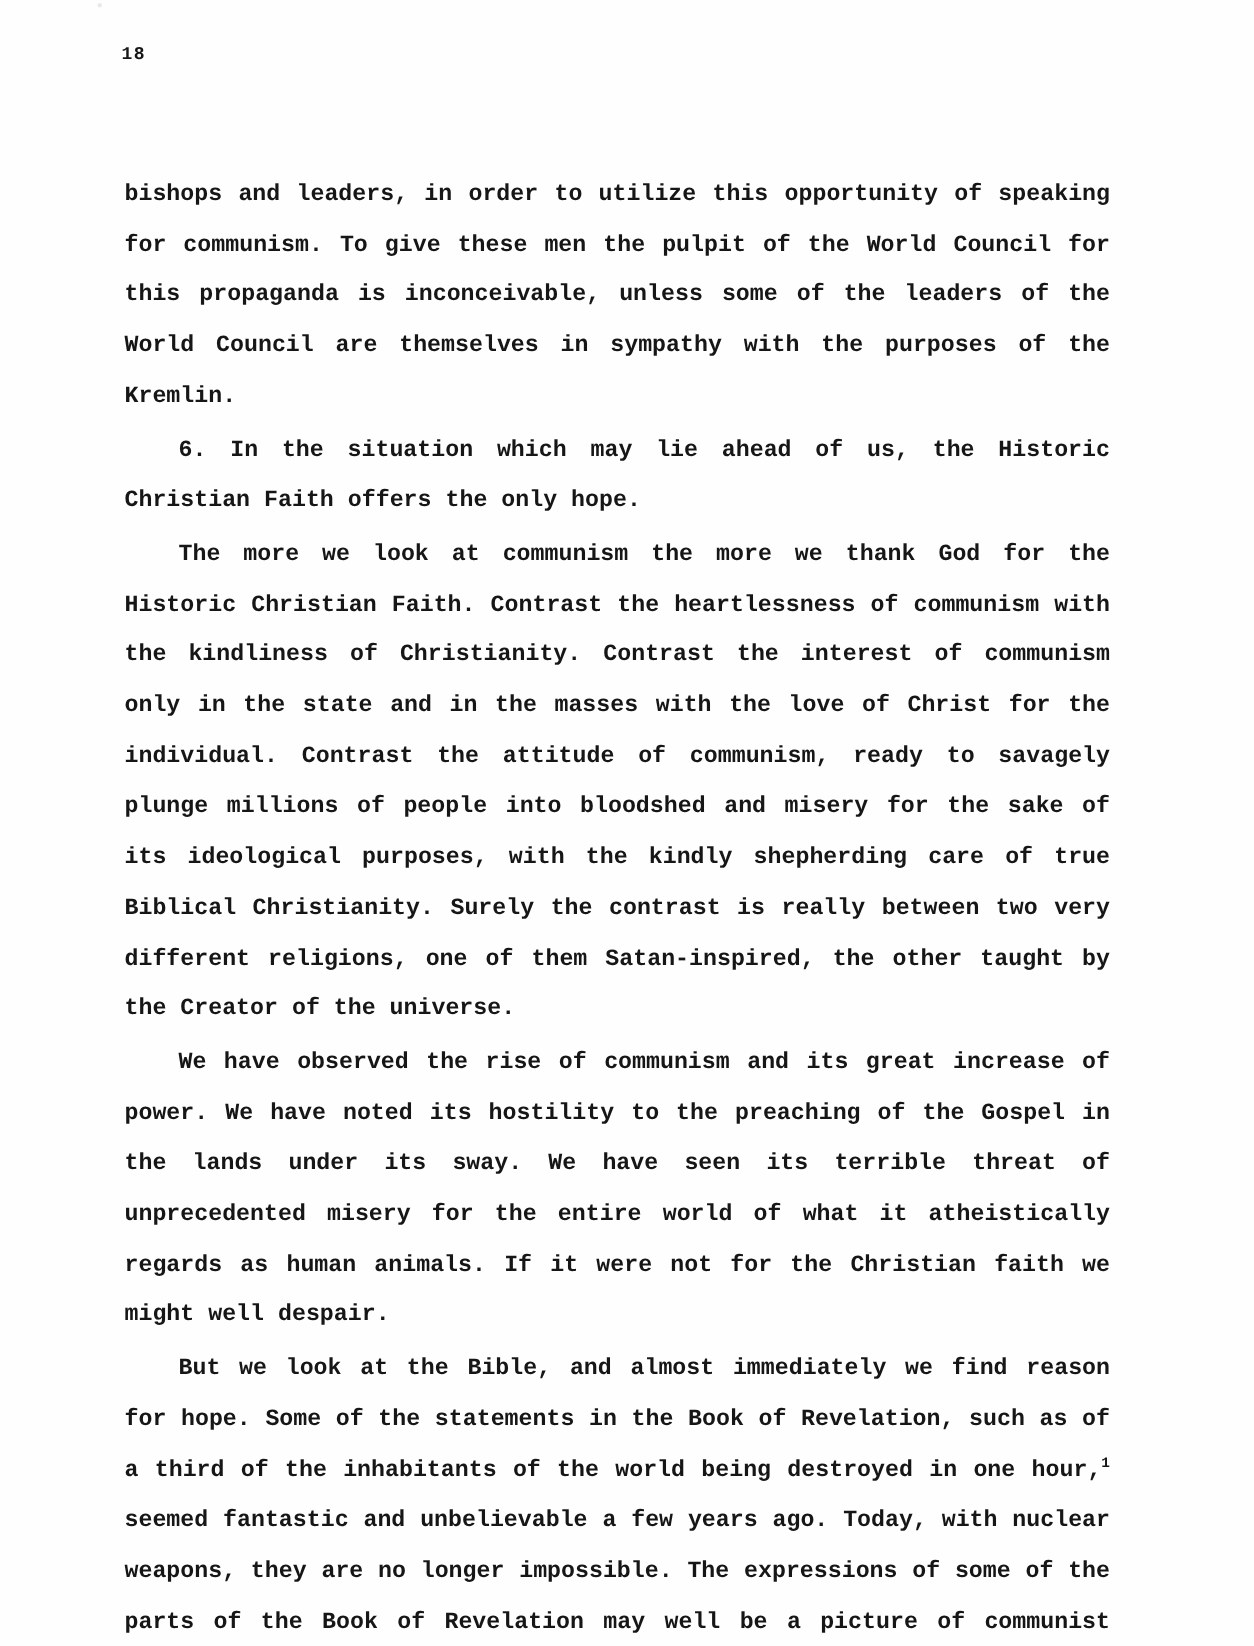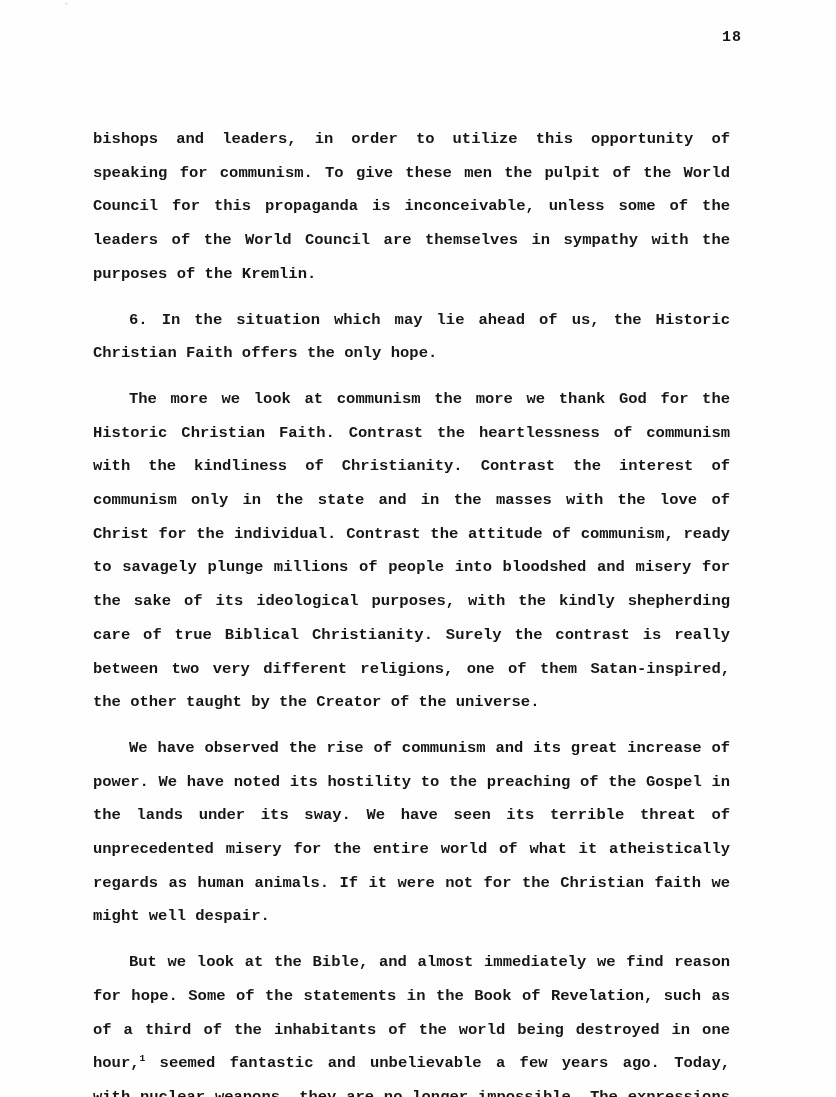--- a/index.html
+++ b/index.html
@@ -23,36 +23,36 @@
     width: 3px;
     height: 3px;
     border-radius: 50%;
     background: #e9e9e9;
   }
   .page-number {
     position: absolute;
     top: 29px;
     left: 81px;
     width: 661px;
-    text-align: right;
-    font-size: 15px;
+    text-align: left;
+    font-size: 12px;
     letter-spacing: 1px;
   }
   .text-column {
     position: absolute;
     left: 81px;
     top: 111px;
     width: 661px;
     font-size: 15.5px;
     line-height: 33.7px;
     text-align: justify;
     text-align-last: left;
   }
   p.para {
-    margin: 12px;
+    margin: 2px;
     padding: 0;
   }
   p.para.indent {
     text-indent: 36px;
   }
   .u {
     text-underline-offset: 4px;
     text-decoration-thickness: 1.5px;
   }
   .i {

